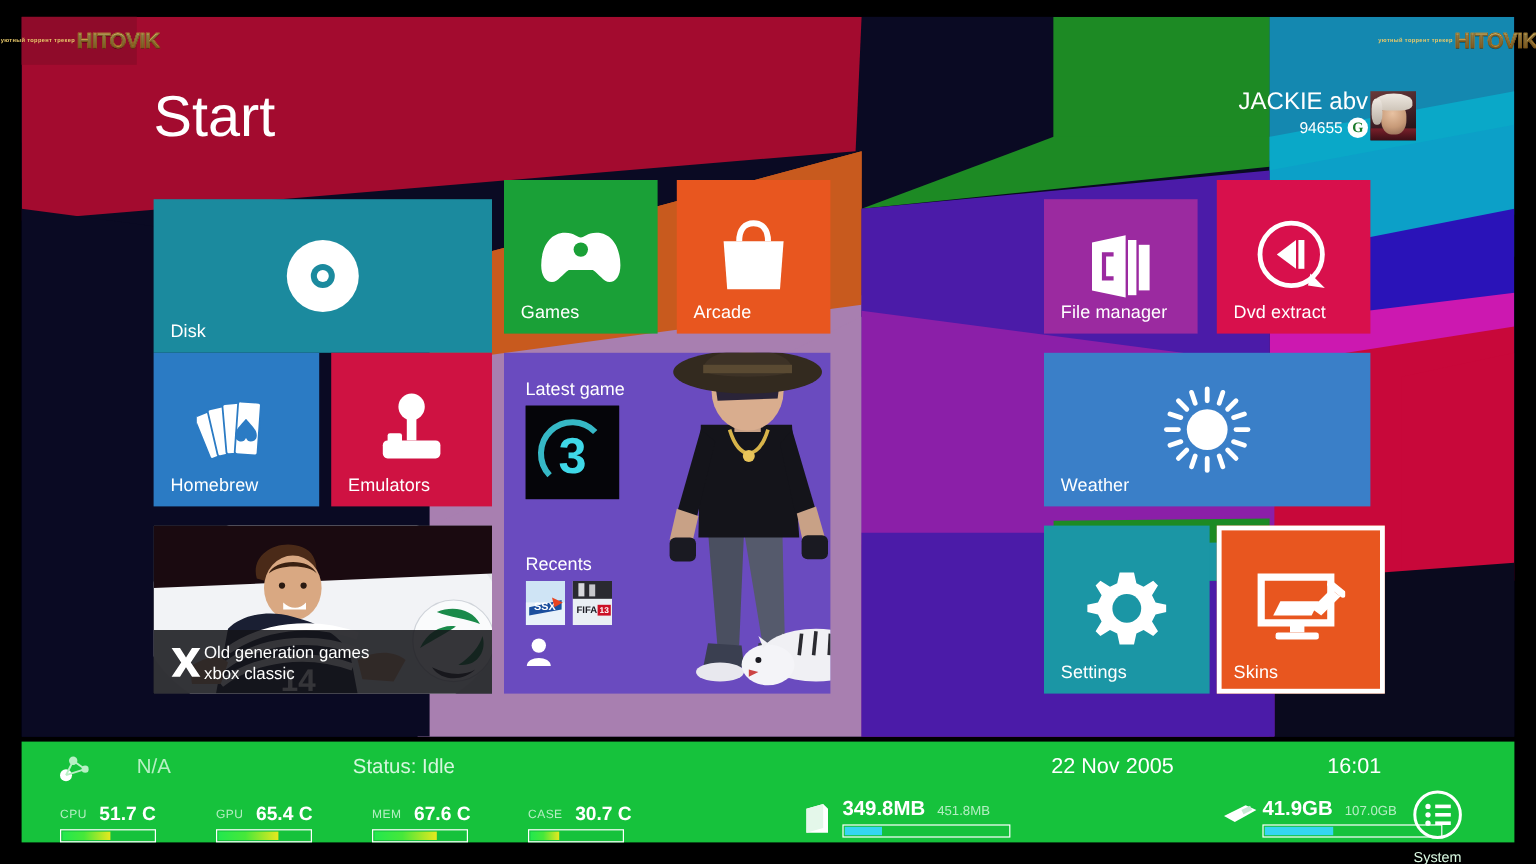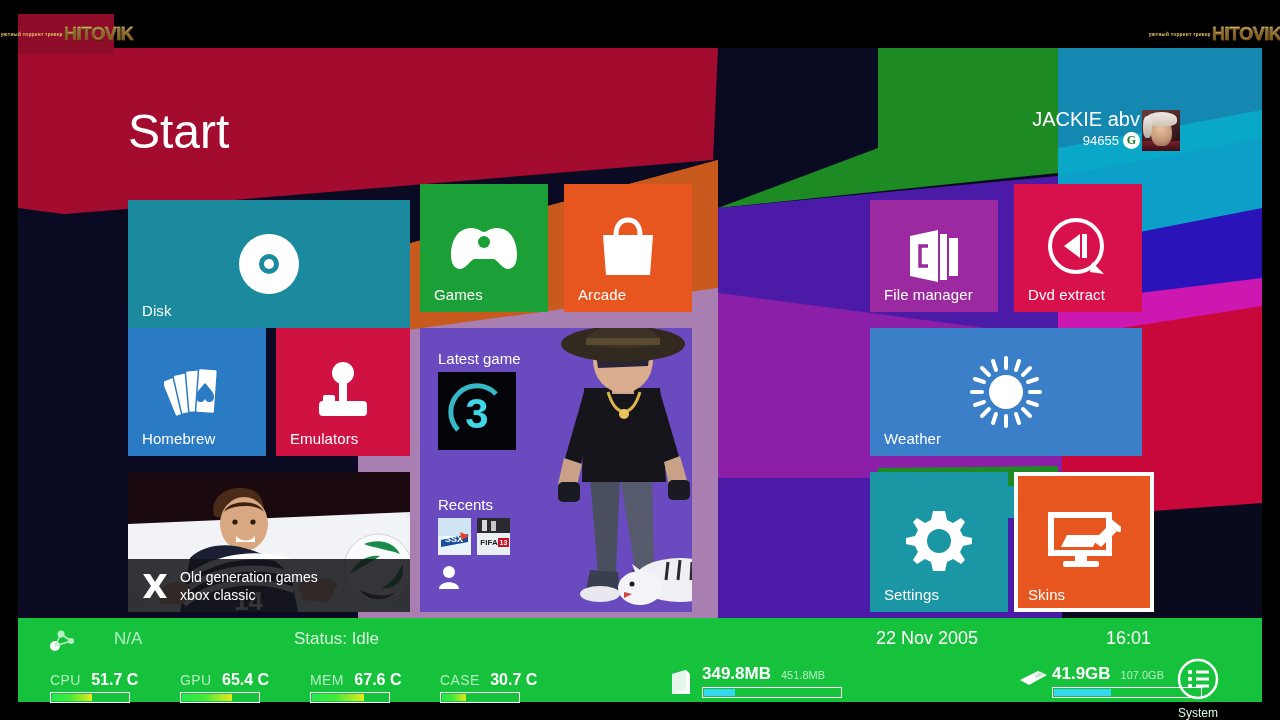--- a/index.html
+++ b/index.html
@@ -7,21 +7,21 @@
     width:1280px; height:720px; overflow:hidden;
     background:#000;
     font-family:"Liberation Sans", sans-serif;
   }
   #screen {
     position:relative; width:1280px; height:720px; background:#000;
   }
   
   #desktop {
     position:absolute; left:18px; top:14px; width:1244px; height:600px;
-    overflow:hidden; background:#0a0a23;margin-top:34px;
+    overflow:hidden; background:#0a0a23;
   }
   #bg { position:absolute; inset:0; }
   #bg svg { display:block; width:100%; height:100%; }
 
   
   .wm {
     position:absolute; width:96px; height:40px; z-index:40;
     display:flex; align-items:center; justify-content:center;
     line-height:1;
   }
@@ -97,37 +97,37 @@
   #tile-latest .rec-row { position:absolute; left:18px; top:190px; display:flex; gap:6px; }
   #tile-latest .rec-row .thumb { width:33px;height:37px;overflow:hidden;position:relative; }
   #tile-latest .friend-icon { position:absolute; left:18px; top:237px; width:22px; height:24px; }
 
   .avatarfig { position:absolute; left:108px; top:-6px; width:200px; height:300px; }
 
   
   #tile-oldgen .og-art { position:absolute; inset:0; overflow:hidden; }
   #tile-oldgen .og-bar {
     position:absolute; left:0; right:0; bottom:0; height:53px;
-    background:rgba(20,20,24,.86); display:flex; align-items:center; gap:10px; padding-left:12px;
+    background:rgba(20,20,24,.86); display:flex; align-items:center; padding-left:12px;
   }
   #tile-oldgen .og-text { color:#fff; font-size:14px; line-height:18px; }
 
   
   #statusbar {
     position:absolute; left:18px; top:618px; width:1244px; height:84px;
     background:#16c23c; color:#fff; z-index:50;
   }
   .net-icon { position:absolute; left:32px; top:12px; width:24px; height:22px; }
   .net-txt { position:absolute; left:96px; top:11px; font-size:17px; color:#b7f0c4; }
   .status-txt { position:absolute; left:276px; top:11px; font-size:17px; color:#d6f7de; }
   .date-txt { position:absolute; left:858px; top:10px; font-size:18px; color:#fff; }
   .time-txt { position:absolute; left:1088px; top:10px; font-size:18px; color:#fff; }
 
   .temp { position:absolute; top:52px; }
-  .temp .t-name { font-size:14px; color:#b5eec3; letter-spacing:.4px; vertical-align:middle;text-align:right;}
+  .temp .t-name { font-size:10px; color:#b5eec3; letter-spacing:.4px; vertical-align:middle;text-align:right;}
   .temp .t-val { font-size:16px; color:#fff; font-weight:bold; margin-left:6px; vertical-align:middle;}
   .temp .t-bar {
     margin-top:3px; width:80px; height:11px; border:1px solid #fff; padding:1px;
   }
   .temp .t-fill { height:100%; background:linear-gradient(90deg,#22e84e 0%, #46e83a 45%, #e8e81e 100%); }
 
   .store { position:absolute; top:46px; display:flex; align-items:flex-start; gap:8px; }
   .store .s-icon { width:26px; height:28px; margin-top:4px; }
   .store .s-head { display:flex; align-items:baseline; gap:10px; }
   .store .s-used { font-size:17px; font-weight:bold; color:#fff; }

